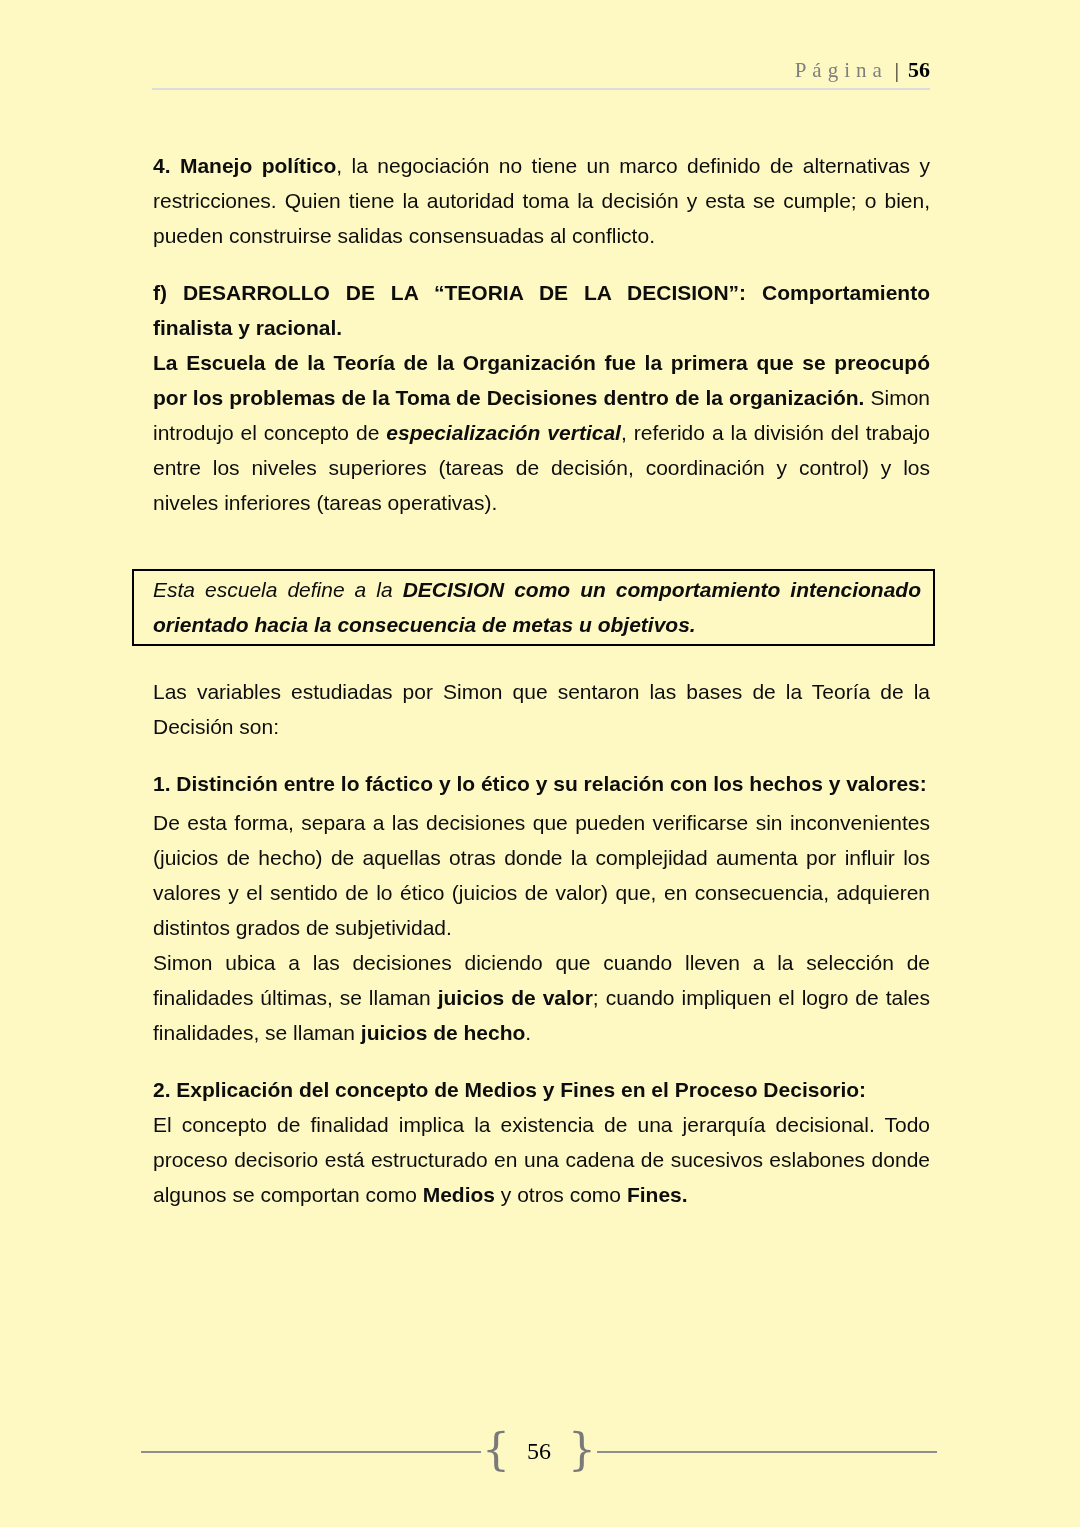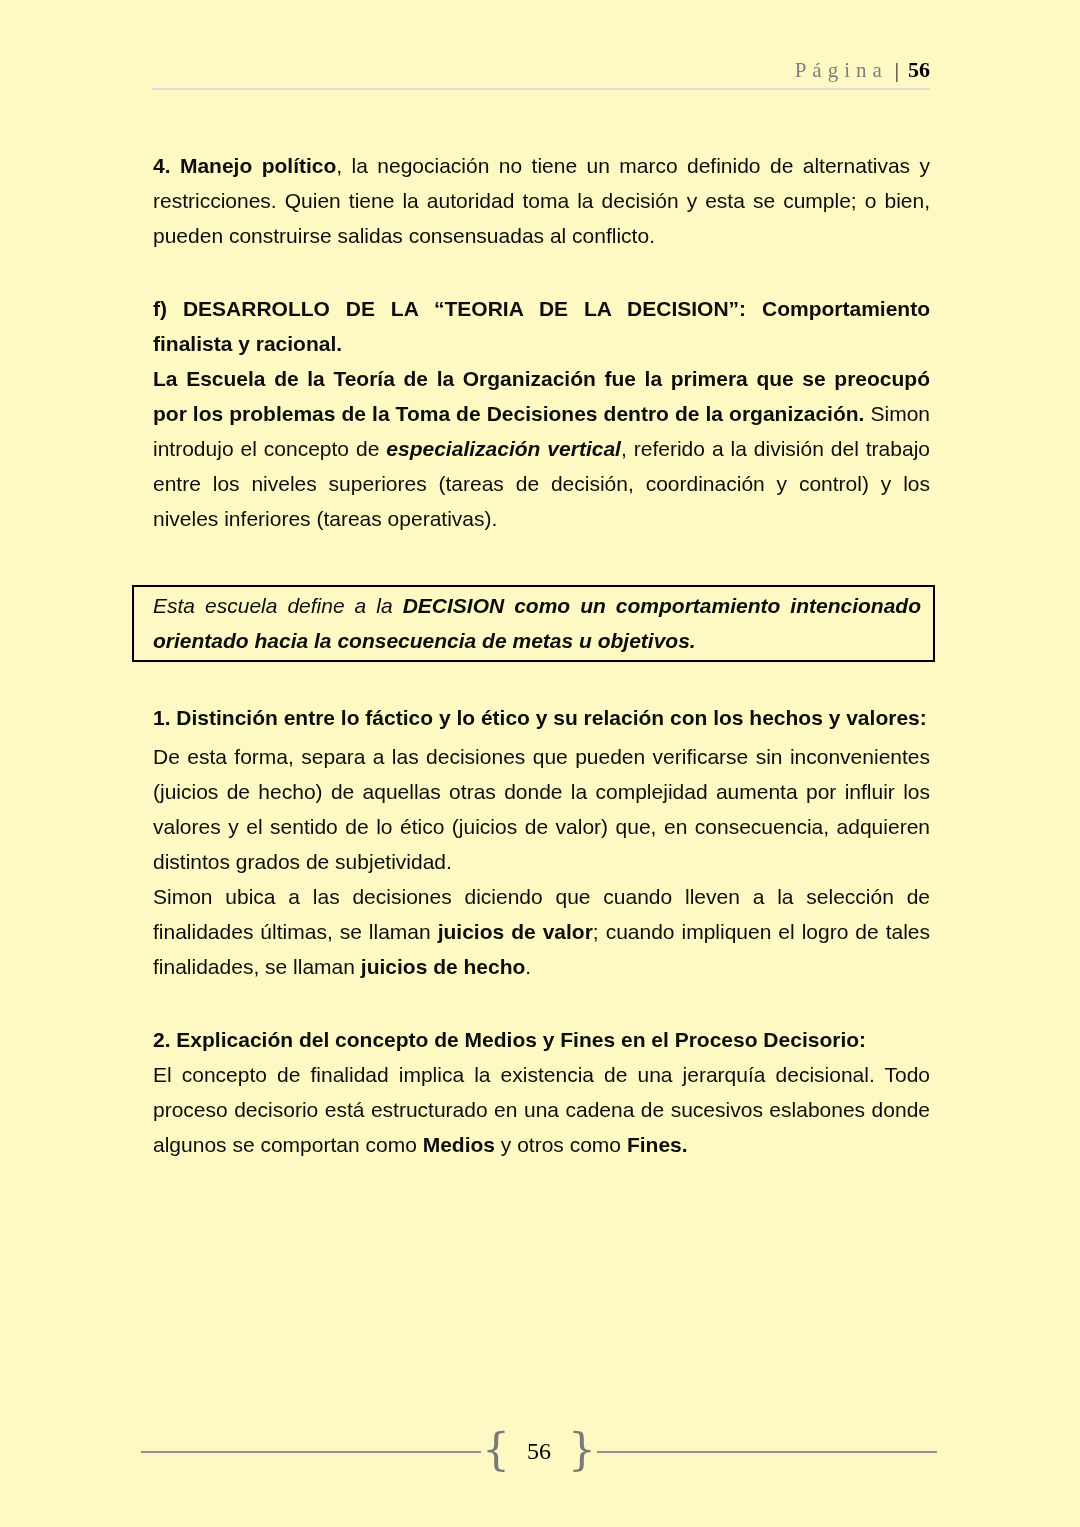--- a/index.html
+++ b/index.html
@@ -56,21 +56,21 @@
   }
   .body-p, .heading {
     margin: 0;
     font-size: 21px;
     line-height: 35px;
     text-align: justify;
   }
   .heading { font-weight: bold; }
 
   .p-first   { margin-top: 55px; }
-  .mt-section{ margin-top: 38px; }
+  .mt-section{ margin-top: 22px; }
   .mt-small  { margin-top: 4px; }
 
   .bi { font-weight: bold; font-style: italic; }
 
   
   .callout {
     margin: 49px -5px 0 -21px;
     border: 2px solid #000000;
     padding: 1px 12px 2px 19px;
     font-size: 21px;
@@ -130,20 +130,21 @@
   <main class="doc-body">
 
     <p class="body-p p-first"><b>4. Manejo político</b><span>, la negociación no tiene un marco definido de alternativas y restricciones. Quien tiene la autoridad toma la decisión y esta se cumple; o bien, pueden construirse salidas consensuadas al conflicto.</span></p>
 
     <h2 class="heading mt-section">f) DESARROLLO DE LA “TEORIA DE LA DECISION”: Comportamiento finalista y racional.</h2>
 
     <p class="body-p"><b>La Escuela de la Teoría de la Organización fue la primera que se preocupó por los problemas de la Toma de Decisiones dentro de la organización.</b><span> Simon introdujo el concepto de </span><span class="bi">especialización vertical</span><span>, referido a la división del trabajo entre los niveles superiores (tareas de decisión, coordinación y control) y los niveles inferiores (tareas operativas).</span></p>
 
     <div class="callout"><span class="lead">Esta escuela define a la </span><span class="bi">DECISION como un comportamiento intencionado orientado hacia la consecuencia de metas u objetivos.</span></div>
 
+    <p class="body-p p-variables">Las variables estudiadas por Simon que sentaron las bases de la Teoría de la Decisión son:</p>
 
     <h2 class="heading mt-section">1. Distinción entre lo fáctico y lo ético y su relación con los hechos y valores:</h2>
 
     <p class="body-p mt-small">De esta forma, separa a las decisiones que pueden verificarse sin inconvenientes (juicios de hecho) de aquellas otras donde la complejidad aumenta por influir los valores y el sentido de lo ético (juicios de valor) que, en consecuencia, adquieren distintos grados de subjetividad.</p>
 
     <p class="body-p"><span>Simon ubica a las decisiones diciendo que cuando lleven a la selección de finalidades últimas, se llaman </span><b>juicios de valor</b><span>; cuando impliquen el logro de tales finalidades, se llaman </span><b>juicios de hecho</b><span>.</span></p>
 
     <h2 class="heading mt-section">2. Explicación del concepto de Medios y Fines en el Proceso Decisorio:</h2>
 
     <p class="body-p"><span>El concepto de finalidad implica la existencia de una jerarquía decisional. Todo proceso decisorio está estructurado en una cadena de sucesivos eslabones donde algunos se comportan como </span><b>Medios</b><span> y otros como </span><b>Fines.</b></p>

